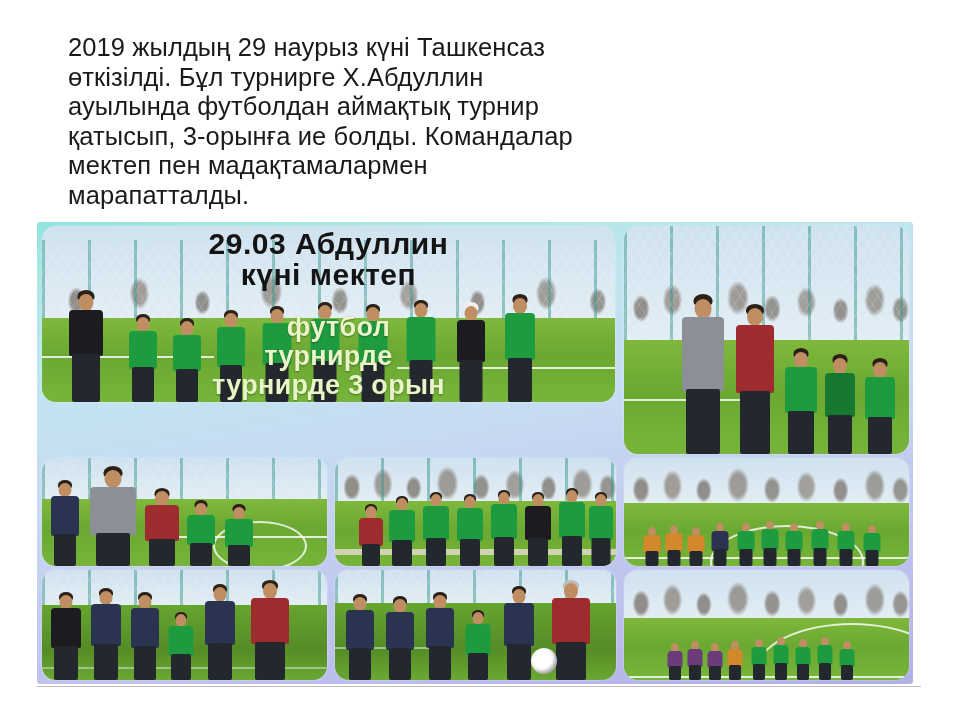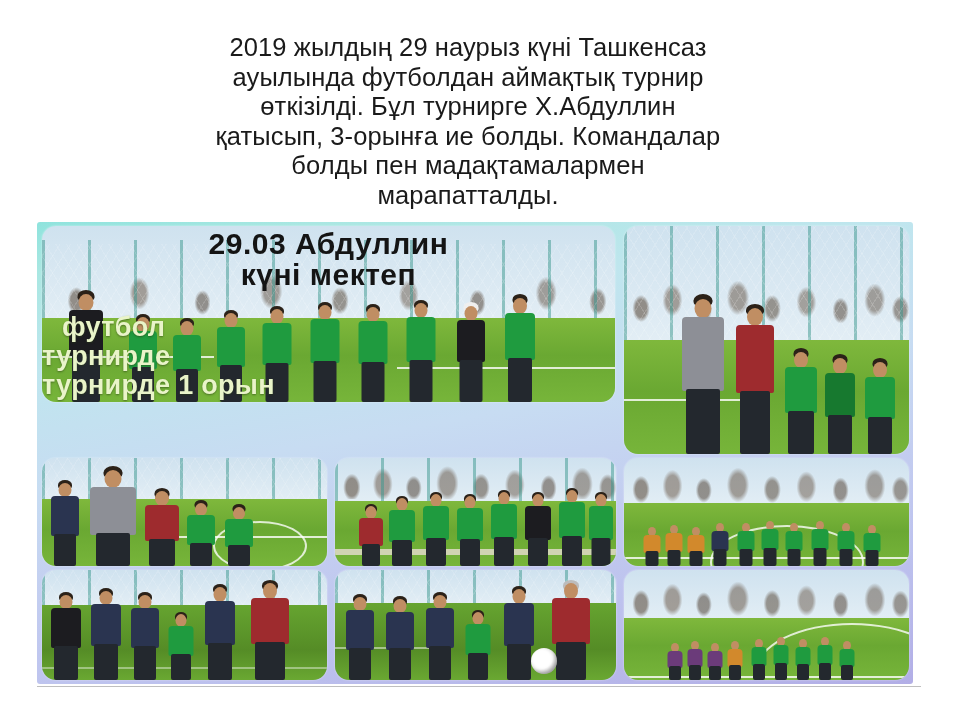--- a/index.html
+++ b/index.html
@@ -23,21 +23,20 @@
     width: 800px;
   }
   .slide-text p {
     margin: 0;
     color: #1a1a1a;
     font-family: "Liberation Sans", sans-serif;
     font-size: 25.5px;
     line-height: 29.5px;
     letter-spacing: 0.1px;
     white-space: pre;
-    text-align: center;
   }
 
   
   .collage {
     position: absolute;
     left: 37px;
     top: 222px;
     width: 876px;
     height: 462px;
     background: linear-gradient(170deg,
@@ -175,20 +174,21 @@
     font-family: "Liberation Sans", sans-serif;
     font-weight: bold;
     font-size: 30px;
     line-height: 31px;
     letter-spacing: 0.5px;
   }
   .overlay-bottom {
     position: absolute;
     left: 0; right: 0;
     bottom: 2px;
+    text-align: center;
     color: #e9f4c9;
     font-family: "Liberation Sans", sans-serif;
     font-weight: bold;
     font-size: 27px;
     line-height: 29px;
     letter-spacing: 0.3px;
     text-shadow: 0 1px 2px rgba(40,60,20,0.55);
   }
   .overlay-bottom .l1 { padding-left: 20px; }
   .overlay-bottom .l2 { padding-left: 12px; }
@@ -201,24 +201,24 @@
     width: 884px;
     height: 1px;
     background: #bfbfbf;
   }
 </style>
 </head>
 <body>
 
 <div class="slide-text">
   <p>2019 жылдың 29 наурыз күні Ташкенсаз</p>
+  <p>өткізілді. Бұл турнирге Х.Абдуллин</p>
   <p>ауылында футболдан аймақтық турнир</p>
-  <p>өткізілді. Бұл турнирге Х.Абдуллин</p>
   <p>қатысып, 3-орынға ие болды. Командалар</p>
-  <p>болды пен мадақтамалармен</p>
+  <p>мектеп пен мадақтамалармен</p>
   <p>марапатталды.</p>
 </div>
 
 <div class="collage">
 
   <div class="row" style="top:0; height:234px;">
 
     <div class="cell" style="left:5px; top:4px; width:573px; height:176px;">
       <div class="photo">
         <div class="sky" style="height:56%;"></div>
@@ -291,21 +291,21 @@
           <div class="legs" style="top:64px; width:24px; height:44px;"></div>
         </div>
 
         <div class="overlay-top">
           <div>29.03 Абдуллин</div>
           <div>күні мектеп</div>
         </div>
         <div class="overlay-bottom">
           <div class="l1">футбол</div>
           <div>турнирде</div>
-          <div>турнирде 1 орын</div>
+          <div>турнирде 3 орын</div>
         </div>
       </div>
     </div>
 
     <div class="cell" style="left:587px; top:4px; width:285px; height:228px;">
       <div class="photo">
         <div class="sky" style="height:52%;"></div>
         <div class="treeline" style="top:4%; height:46%;"></div>
         <div class="fence" style="top:0; height:56%;"></div>
         <div class="fence-mesh" style="top:0; height:54%; opacity:.55;"></div>

